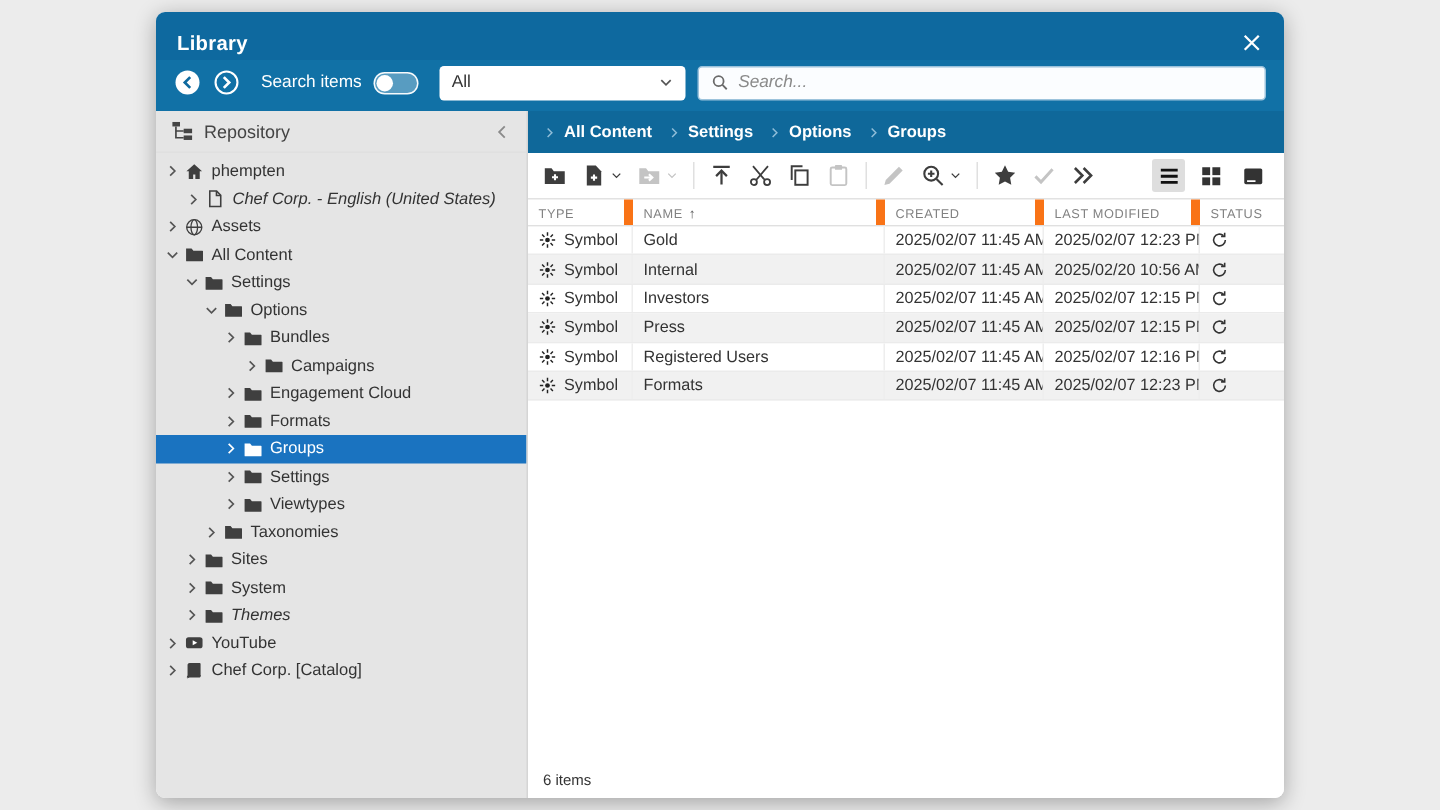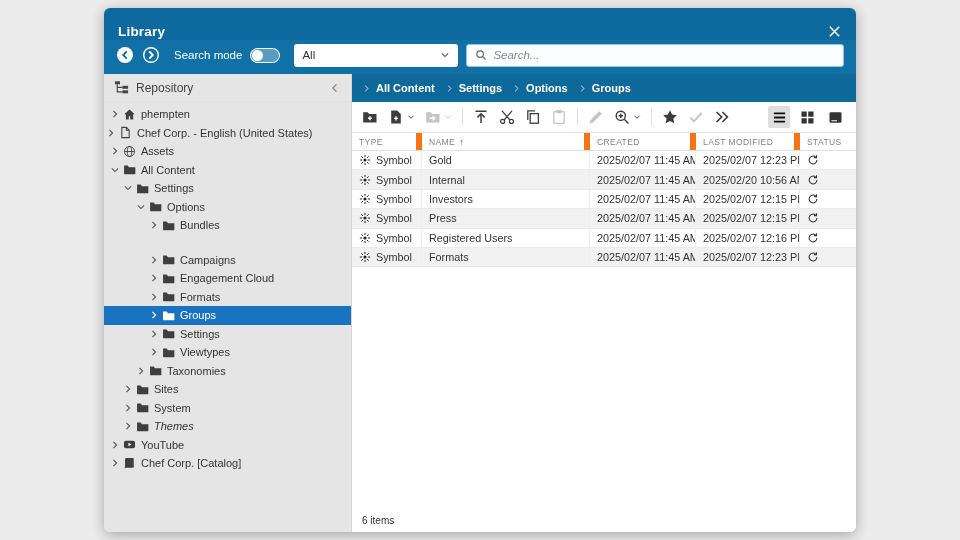--- a/index.html
+++ b/index.html
@@ -4,22 +4,22 @@
 <style>
   *{box-sizing:border-box;margin:0;padding:0}
   html,body{width:960px;height:540px;overflow:hidden}
   body{font-family:"Liberation Sans",sans-serif;background:var(--page-bg,#ececec);position:relative}
   svg{width:100%;height:100%;display:block}
 
   .window{position:absolute;left:104px;top:8px;width:752px;height:524px;background:#fff;
     border-radius:6px;box-shadow:0 3px 14px rgba(0,0,0,.3);display:flex;flex-direction:column;overflow:hidden}
 
   
-  .titlebar{height:32px;background:var(--header-blue,#0e699f);display:flex;align-items:flex-start;
-    padding:16px 14px;color:#fff;flex:0 0 auto}
+  .titlebar{height:32px;background:var(--header-blue,#0e699f);display:flex;align-items:flex-end;
+    padding:4px 14px;color:#fff;flex:0 0 auto}
   .title{font-size:13.5px;font-weight:bold;letter-spacing:.2px}
   .close-btn{margin-left:auto;width:15px;height:15px;color:#fff;cursor:pointer}
 
   .searchbar{height:34px;background:var(--toolbar-blue,#1171a6);display:flex;align-items:center;
     gap:8px;padding:0 12px 4px 12px;flex:0 0 auto}
   .navbtn{width:18px;height:18px;cursor:pointer;flex:0 0 auto}
   .sm-label{color:#fff;font-size:11.5px;margin-left:6px}
   .toggle{width:30px;height:15px;border-radius:8px;background:rgba(255,255,255,.30);
     border:1px solid rgba(255,255,255,.95);position:relative;cursor:pointer;flex:0 0 auto;margin-right:6px}
   .toggle .knob{position:absolute;left:1px;top:1px;width:11px;height:11px;border-radius:50%;background:#fff}
@@ -98,21 +98,21 @@
             <circle cx="9" cy="9" r="8" fill="#fff"></circle>
             <path d="M10.8 5.4 7.2 9l3.6 3.6" fill="none" stroke="#0e699f" stroke-width="1.8"></path>
           </svg></span>
     </span>
     <span class="navbtn">
       <span><svg viewBox="0 0 18 18">
             <circle cx="9" cy="9" r="7.3" fill="none" stroke="#fff" stroke-width="1.4"></circle>
             <path d="M7.2 5.4 10.8 9l-3.6 3.6" fill="none" stroke="#fff" stroke-width="1.8"></path>
           </svg></span>
     </span>
-    <span class="sm-label">Search mode</span>
+    <span class="sm-label">Search items</span>
     <span class="toggle">
         <span class="knob"></span>
       </span>
     <div class="filter-select">
       <span>All</span>
       <span class="chev">
           <svg viewBox="0 0 16 16">
             <path d="M3 5.5 8 10.5 13 5.5" fill="none" stroke="currentColor" stroke-width="1.8"></path>
           </svg>
         </span>
@@ -158,21 +158,21 @@
                 <path d="M5.5 3 10.5 8 5.5 13" fill="none" stroke="currentColor" stroke-width="1.8"></path>
               </svg>
             </span>
             <span class="tree-icon">
               <svg viewBox="0 0 16 16">
                 <path fill="currentColor" d="M8 1.8 1.6 7.6h1.9V14h3.6v-3.8h1.8V14h3.6V7.6h1.9z"></path>
               </svg>
             </span>
             <span class="tree-label">phempten</span>
           </div>
-          <div class="tree-row" style="padding-left: 2px;">
+          <div class="tree-row" style="padding-left: 20px; font-style: italic;">
             <span class="expander">
               <svg viewBox="0 0 16 16">
                 <path d="M5.5 3 10.5 8 5.5 13" fill="none" stroke="currentColor" stroke-width="1.8"></path>
               </svg>
             </span>
             <span class="tree-icon">
               <svg viewBox="0 0 16 16">
                 <path fill="none" stroke="currentColor" stroke-width="1.3" d="M3.5 1.7h5.6l3.4 3.4v9.2H3.5z"></path>
                 <path fill="none" stroke="currentColor" stroke-width="1.3" d="M9 1.7v3.6h3.5"></path>
               </svg>
@@ -241,21 +241,21 @@
                 <path d="M5.5 3 10.5 8 5.5 13" fill="none" stroke="currentColor" stroke-width="1.8"></path>
               </svg>
             </span>
             <span class="tree-icon">
               <svg viewBox="0 0 16 16">
                 <path fill="currentColor" d="M1.3 3.2h4.5l1.5 1.9h7.4c.3 0 .5.2.5.5v7.7c0 .3-.2.5-.5.5H1.8c-.3 0-.5-.2-.5-.5z"></path>
               </svg>
             </span>
             <span class="tree-label">Bundles</span>
           </div>
-          <div class="tree-row" style="padding-left: 45px; margin-top: 16px;">
+          <div class="tree-row" style="padding-left: 59px;">
             <span class="expander">
               <svg viewBox="0 0 16 16">
                 <path d="M5.5 3 10.5 8 5.5 13" fill="none" stroke="currentColor" stroke-width="1.8"></path>
               </svg>
             </span>
             <span class="tree-icon">
               <svg viewBox="0 0 16 16">
                 <path fill="currentColor" d="M1.3 3.2h4.5l1.5 1.9h7.4c.3 0 .5.2.5.5v7.7c0 .3-.2.5-.5.5H1.8c-.3 0-.5-.2-.5-.5z"></path>
               </svg>
             </span>

